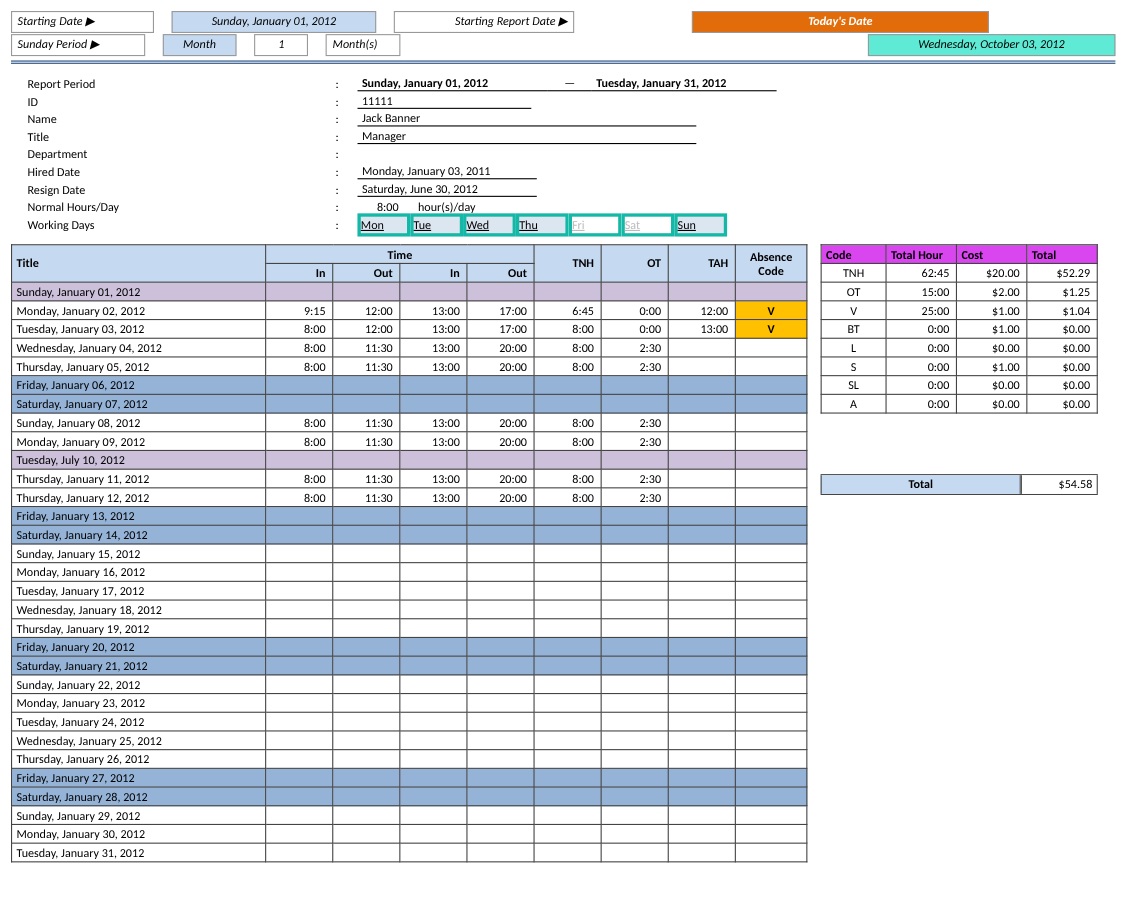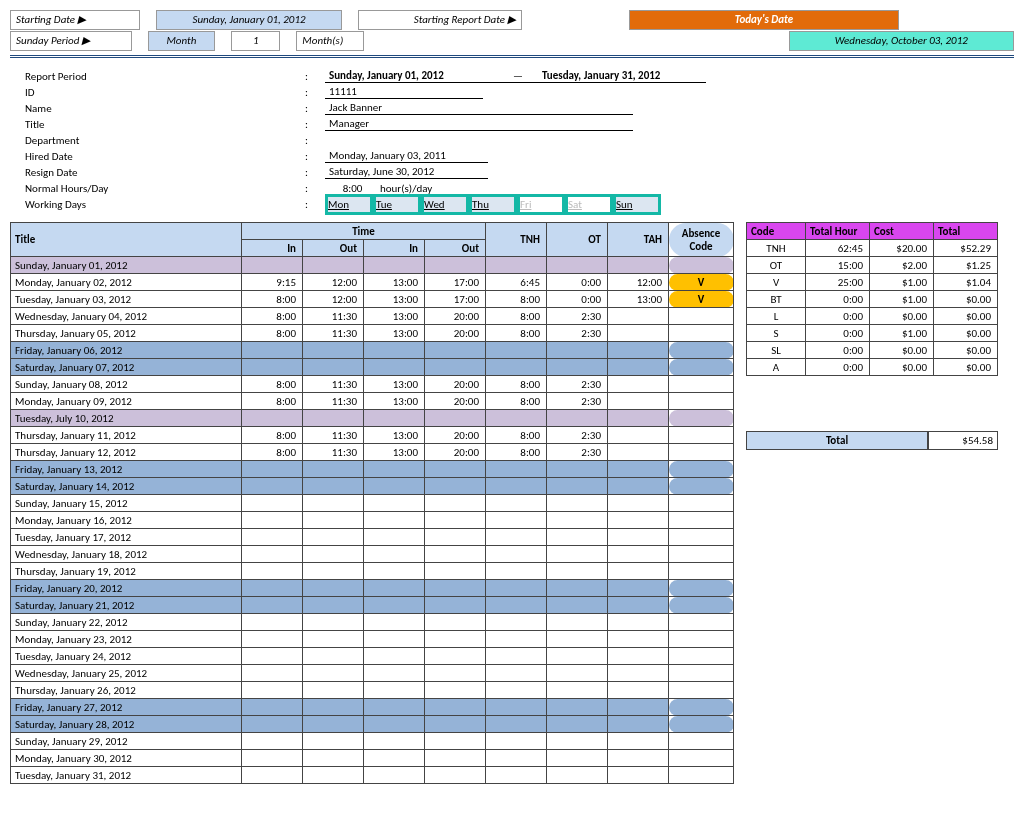--- a/index.html
+++ b/index.html
@@ -47,21 +47,21 @@
   table { border-collapse: collapse; }
   th, td {
     border: 1px solid #444;
     padding: 1px 4px;
     font-size: 11px;
     height: 14px;
   }
   .hdr { background: #c5d9f1; text-align: center; font-weight: bold; }
   .date-col { text-align: left; width: 222px; padding-left: 4px; }
   .num-col  { text-align: right; width: 50px; padding-right: 6px; }
-  .abs-col  { text-align: center; width: 56px; border-radius: 17px; }
+  .abs-col  { text-align: center; width: 56px; }
 
   .row-weekend { background: #95b3d7; }
   .row-holiday { background: #ccc0da; }
   .abs-v { background: #ffc000; font-weight: bold; }
 
   .sum-table td { text-align: center; }
   .sum-table .num { text-align: right; padding-right: 6px; }
   .sum-table th { background: #d946ef; text-align: left; font-weight: bold; margin-top: 34px; }
 
   .total-bar {

